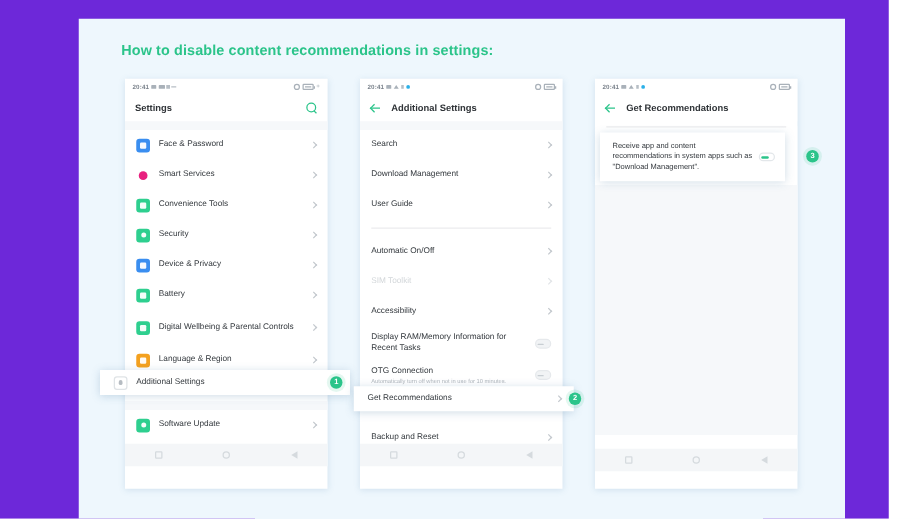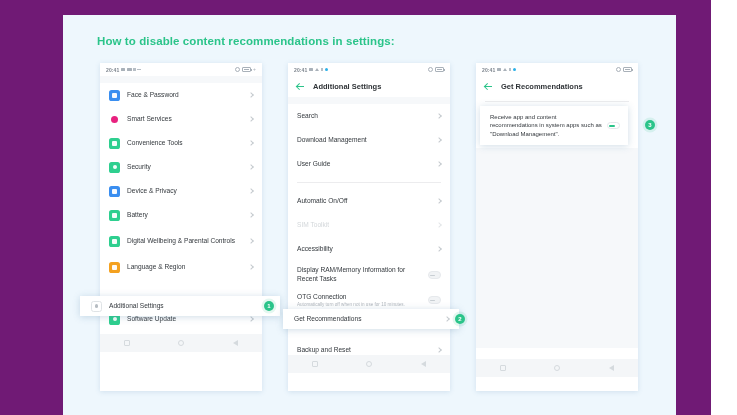--- a/index.html
+++ b/index.html
@@ -5,21 +5,21 @@
   * { box-sizing: border-box; margin: 0; padding: 0; }
   html, body {
     width: 737px; height: 415px;
     background: #ffffff;
     font-family: "Liberation Sans", sans-serif;
     overflow: hidden;
   }
   .page {
     position: relative;
     width: 711px; height: 415px;
-    background: #701a75;
+    background: #6d28d9;
   }
   .panel {
     position: absolute;
     left: 63px; top: 15px;
     width: 613px; height: 400px;
     background: #eef7fd;
   }
   .heading {
     position: absolute;
     left: 97px; top: 35px;
@@ -210,20 +210,25 @@
       <div class="sb-spacer"></div>
       <div class="sb-right">
         <span class="sb-vol"></span>
         <span class="sb-batt">
             <i></i>
           </span>
         <span class="sb-plus">+</span>
       </div>
     </div>
 
+    <div class="appbar">
+      <span class="appbar-title">Settings</span>
+      <div class="appbar-spacer"></div>
+      <span class="search-icon"></span>
+    </div>
 
     <div class="screen-body">
       <div class="gap"></div>
 
       <div class="row">
         <span class="ico" style="background:#3a8ef0">
             <span></span>
           </span>
         <span class="row-label">Face &amp; Password</span>
         <span class="chev"></span>

